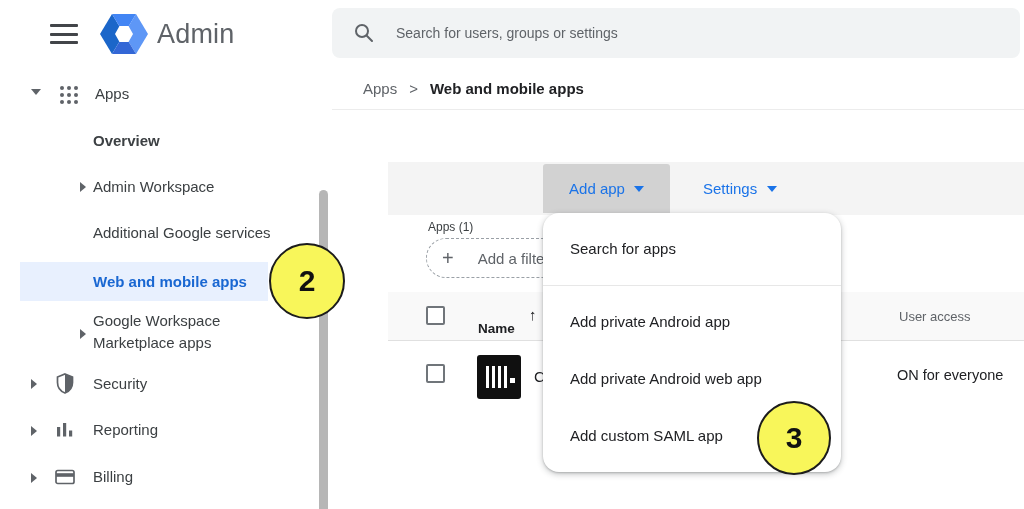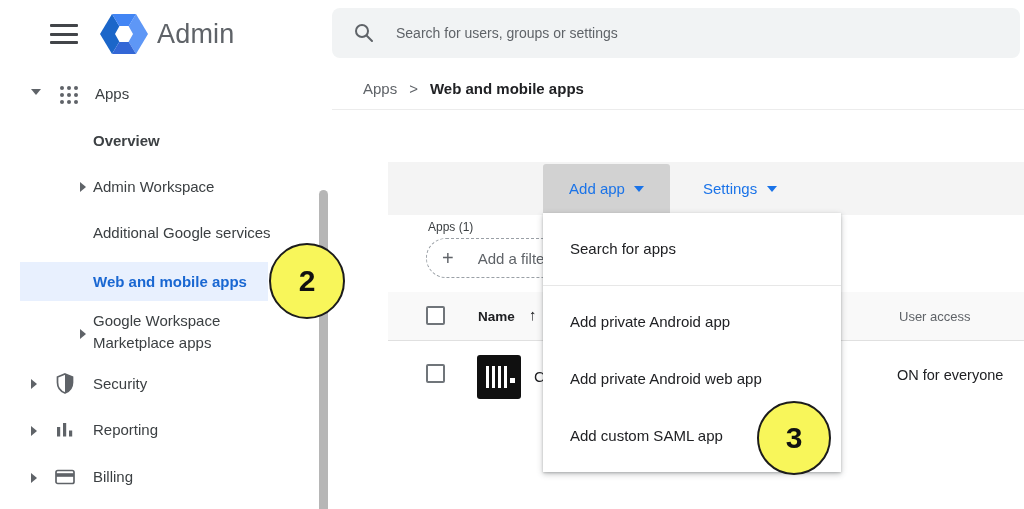--- a/index.html
+++ b/index.html
@@ -52,31 +52,31 @@
   
   .filter-chip { position:absolute; left:426px; top:238px; width:138px; height:40px;
     border:1px dashed #9aa0a6; border-radius:20px; display:flex; align-items:center; background:#fff; overflow:hidden; }
   .plus-glyph { font-size:20px; color:#5f6368; margin-left:15px; font-weight:400; }
   .chip-label { font-size:15px; color:#5f6368; margin-left:24px; white-space:nowrap; }
 
   
   .thead { position:absolute; left:388px; top:292px; width:636px; height:49px; background:#f9f9f9;
     border-bottom:1px solid #e0e0e0; }
   .checkbox { position:absolute; width:19px; height:19px; border:2px solid #70757a; border-radius:2px; background:#fff; cursor:pointer; }
-  .th-name { position:absolute; left:478px; top:309px; font-size:13.5px; font-weight:bold; color:#202124; }
+  .th-name { position:absolute; left:478px; top:321px; font-size:13.5px; font-weight:bold; color:#202124; }
   .sort-arrow { position:absolute; left:529px; top:306px; font-size:15px; color:#202124; }
   .th-access { position:absolute; left:899px; top:309px; font-size:13px; font-weight:500; color:#5f6368; }
   .app-icon { position:absolute; left:477px; top:355px; width:44px; height:44px; background:#101010; border-radius:3px; }
   .app-icon i { position:absolute; display:block; background:#fff; }
   .row-name { position:absolute; left:534px; top:368px; font-size:15px; color:#202124; white-space:nowrap; }
   .row-access { position:absolute; left:897px; top:367px; font-size:14.5px; color:#202124; white-space:nowrap; }
 
   
   .menu { position:absolute; left:543px; top:213px; width:298px; height:259px; background:#fff; z-index:20;
-    box-shadow:0 2px 6px rgba(60,64,67,.32), 0 1px 2px rgba(0,0,0,.18); }
+    box-shadow:0 2px 6px rgba(60,64,67,.32), 0 1px 2px rgba(0,0,0,.18);border-radius:16px; }
   .menu-item { position:absolute; left:27px; font-size:15px; color:#202124; white-space:nowrap; cursor:pointer; }
   .menu-divider { position:absolute; left:0; top:72px; width:100%; height:1px; background:#e7e7e7; }
 
   
   .annot { position:absolute; border-radius:50%; background:#f8f65a; border:2px solid #1c1c1c; z-index:30;
     display:flex; align-items:center; justify-content:center; font-size:30px; font-weight:bold; color:#111; }
   #annot2 { left:269px; top:243px; width:76px; height:76px; }
   #annot3 { left:757px; top:401px; width:74px; height:74px; }
 </style>
 </head>

